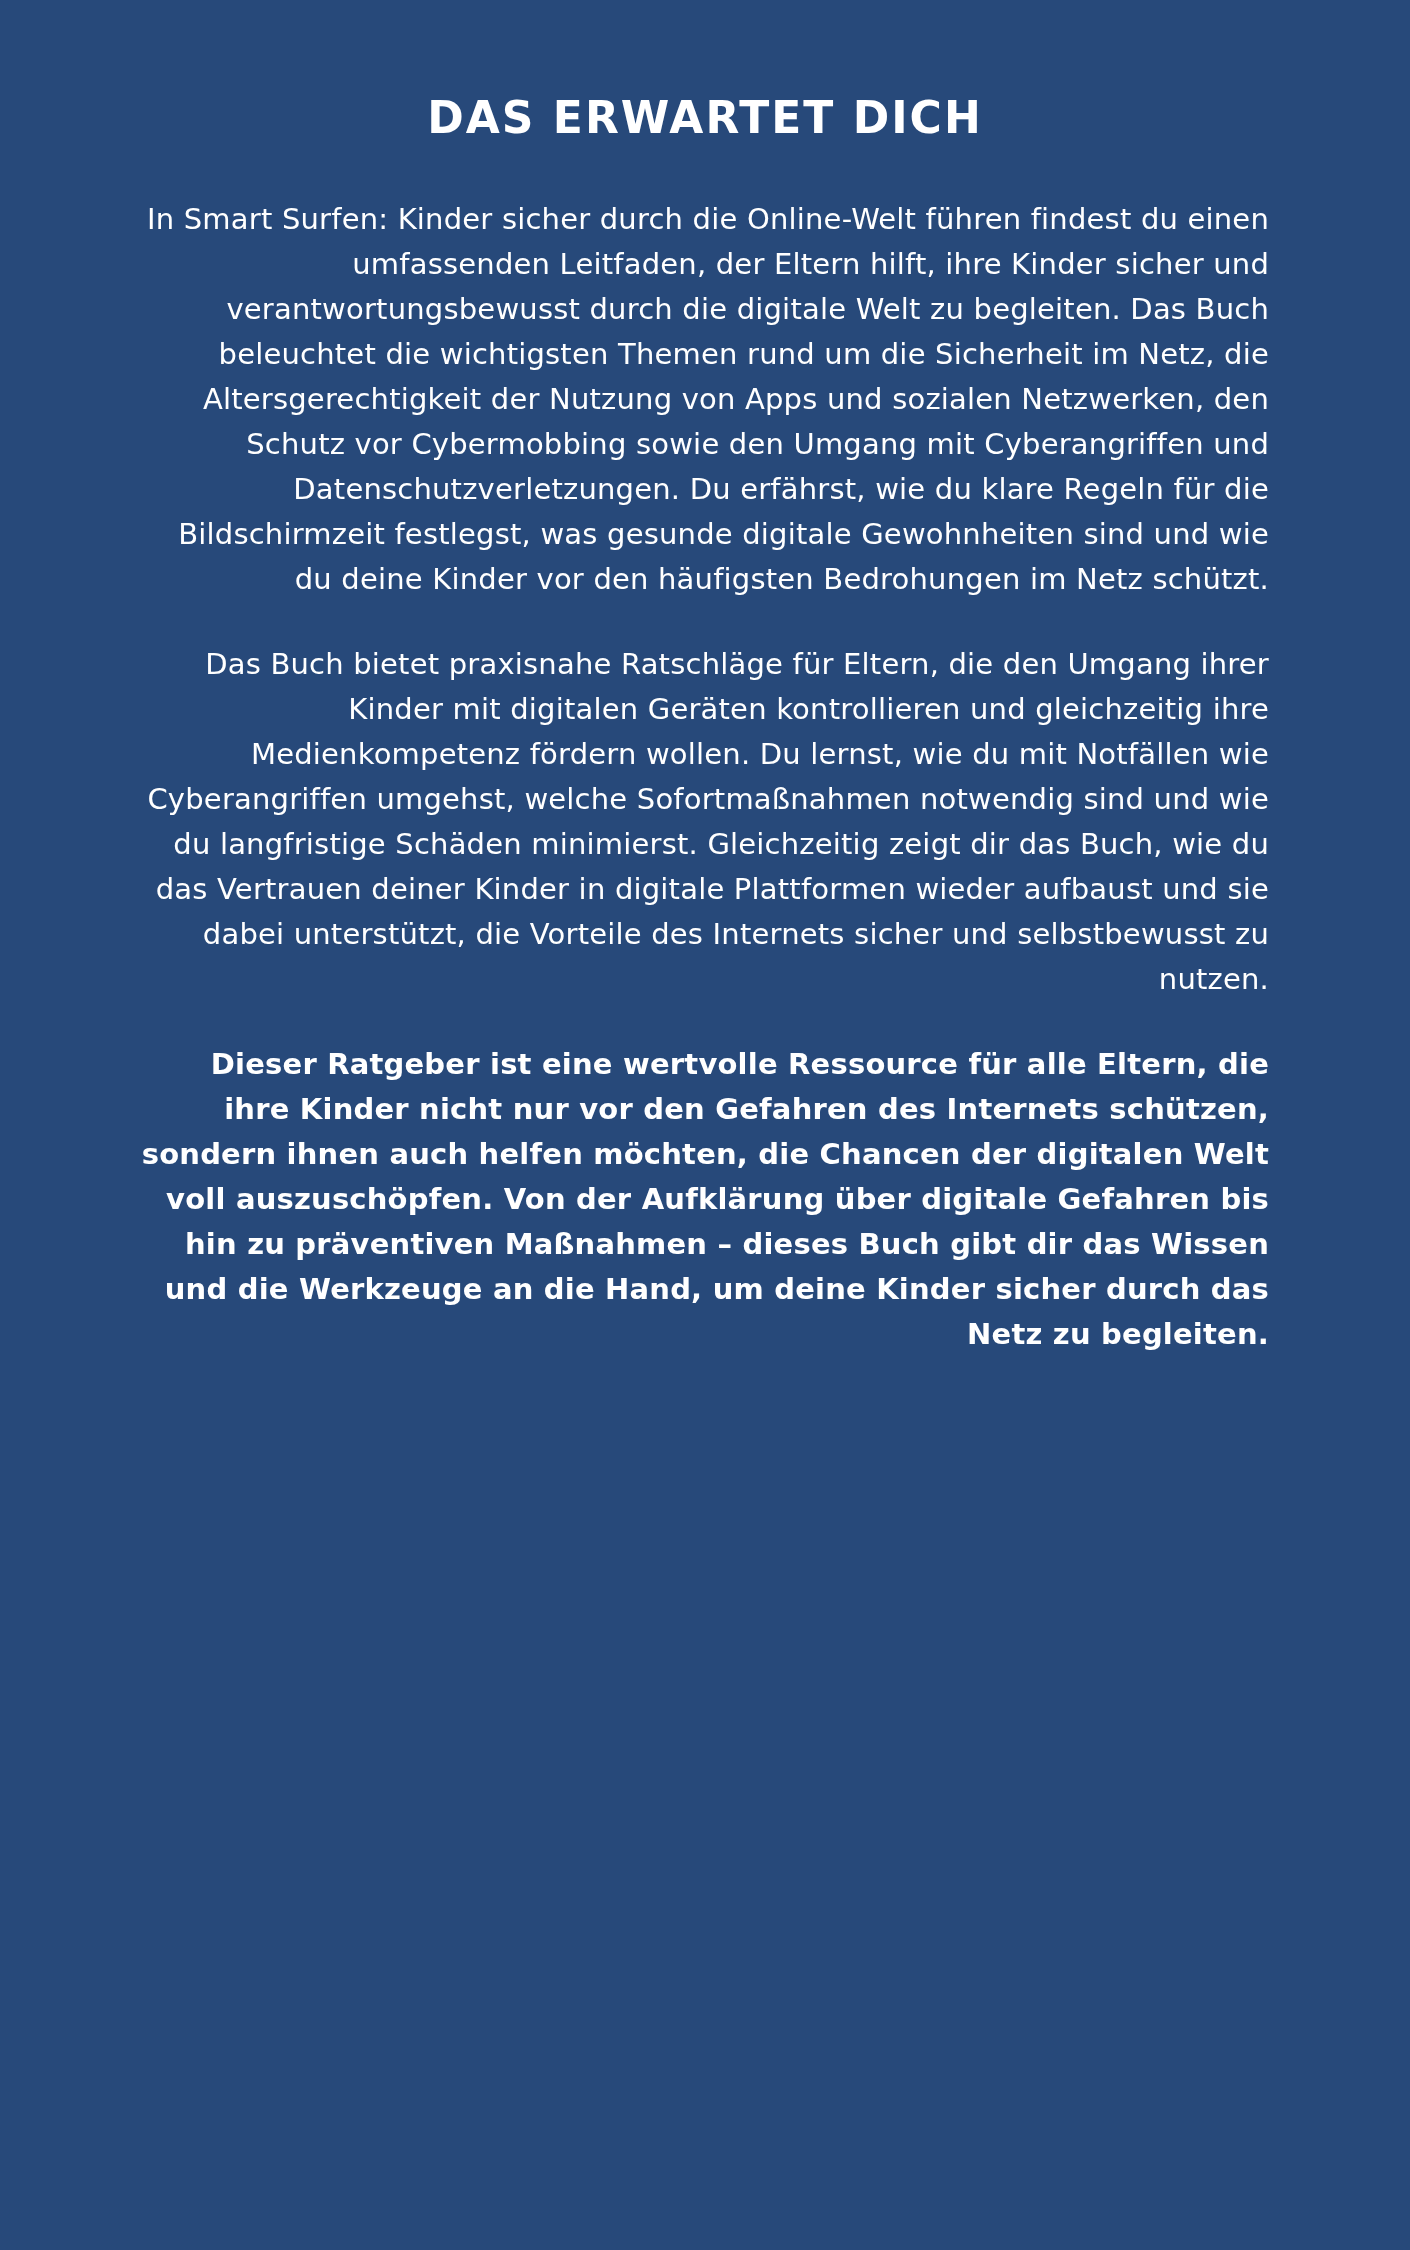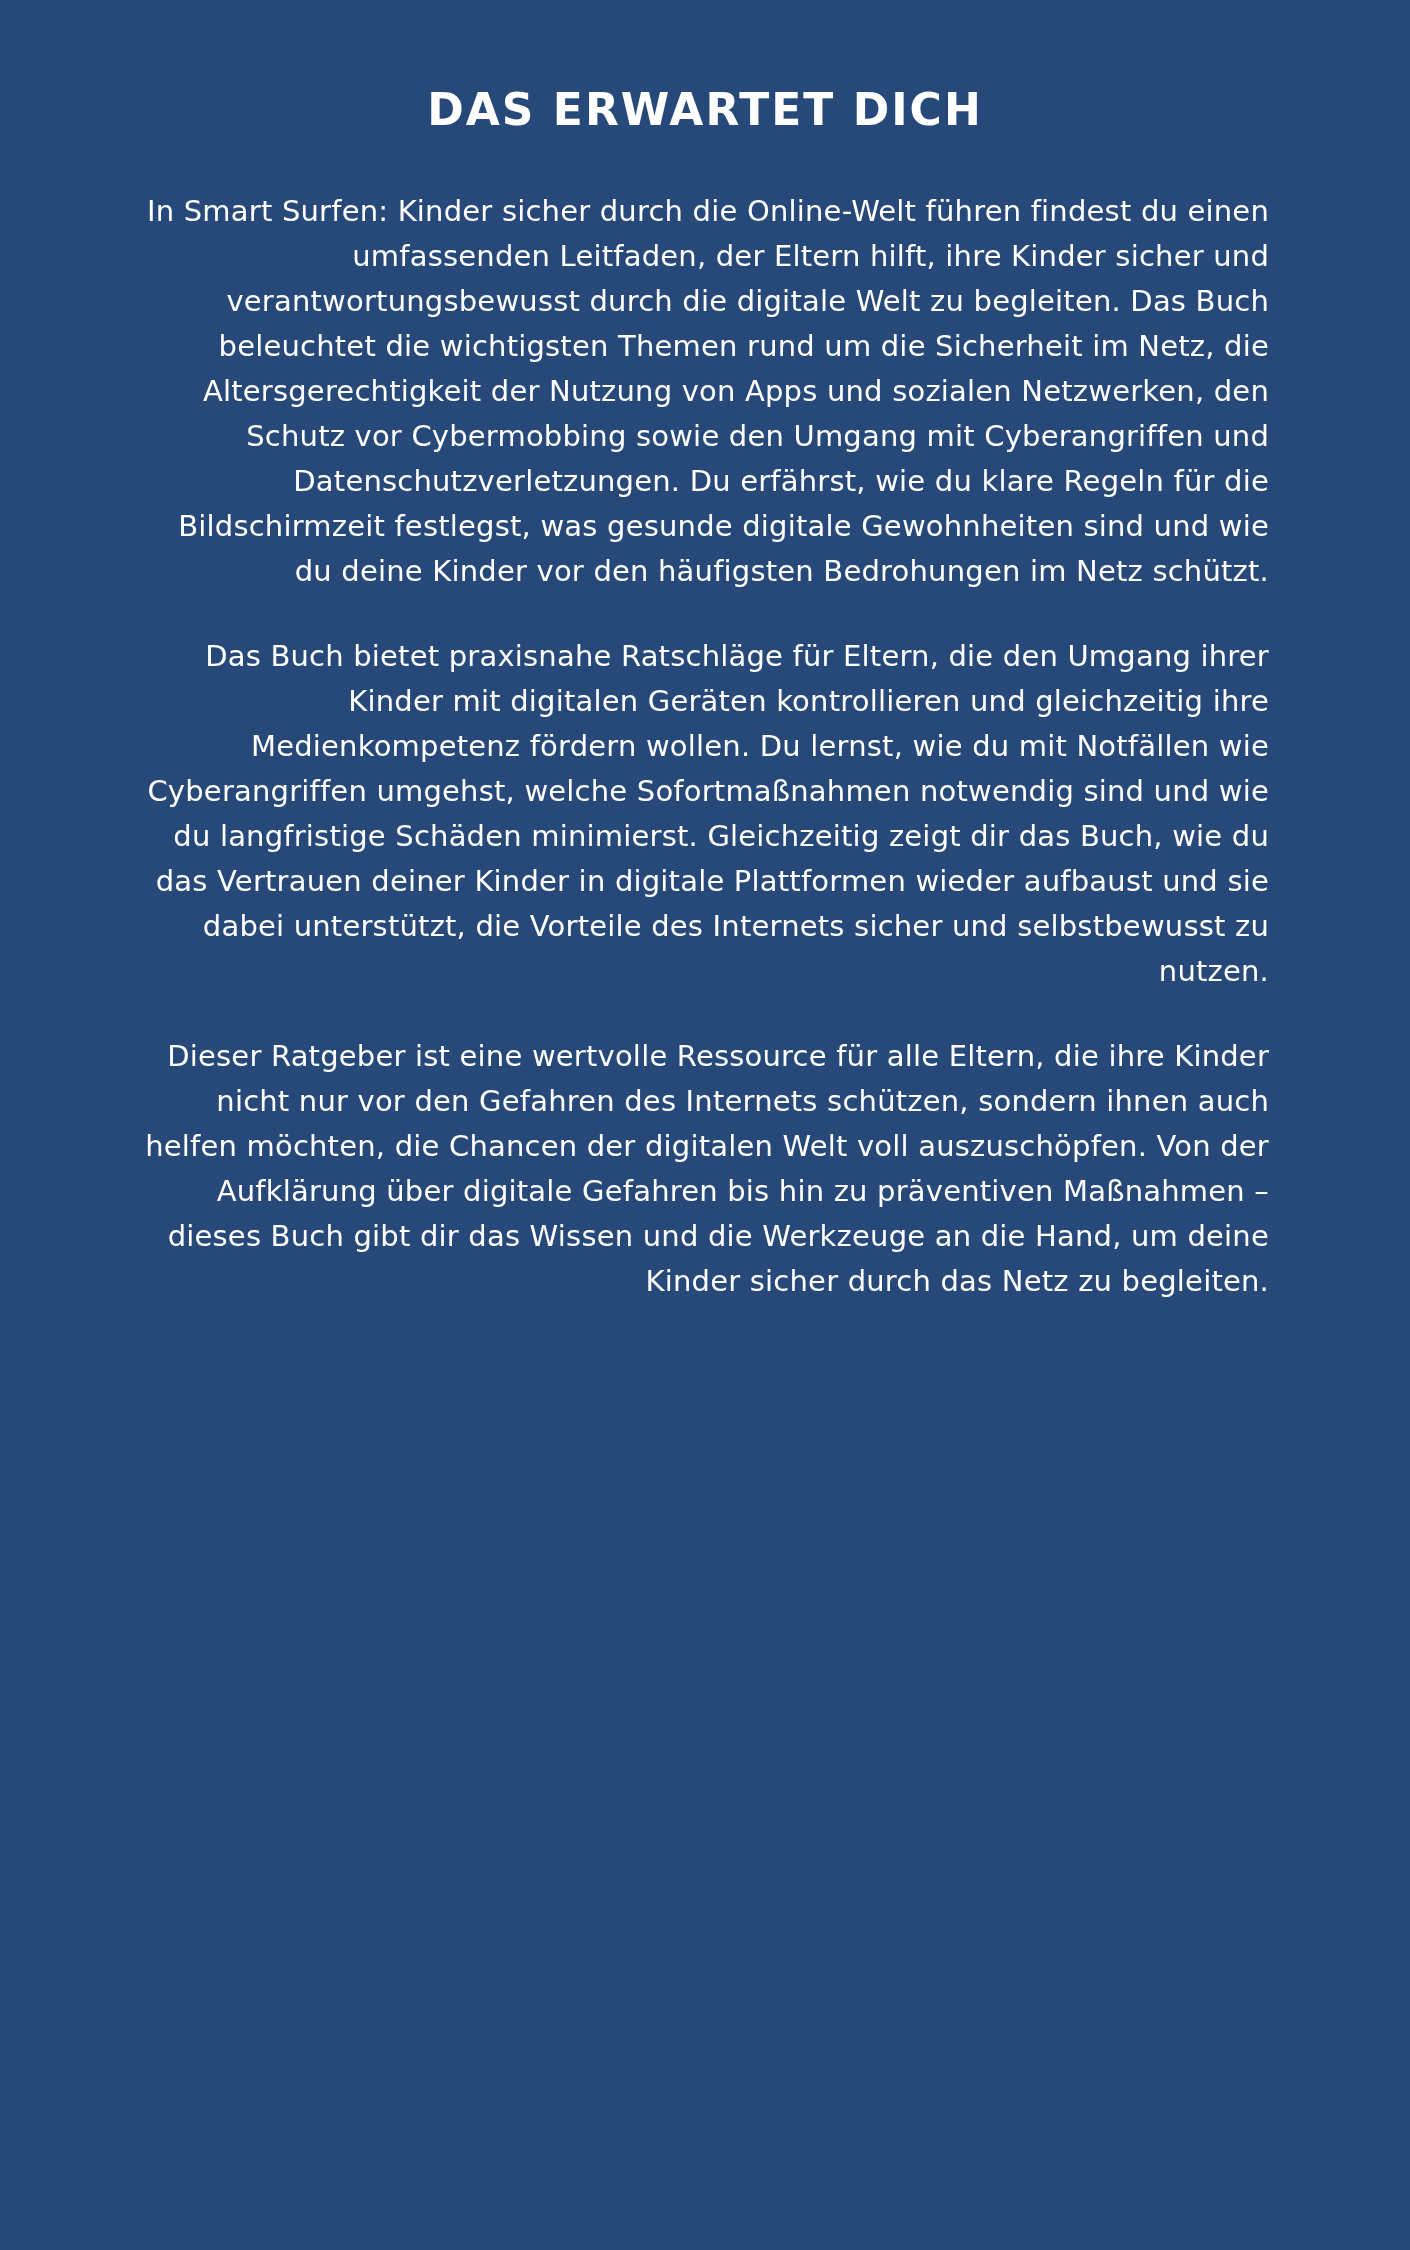--- a/index.html
+++ b/index.html
@@ -15,21 +15,21 @@
     overflow: hidden;
   }
   .page {
     width: 1410px;
     height: 2250px;
     box-sizing: border-box;
     padding-top: 76px;
     background: #27497A;
   }
   .page-title {
-    margin: 8px;
+    margin: 16px;
     text-align: center;
     color: #FFFFFF;
     font-size: 44px;
     line-height: 1.2;
     font-weight: 800;
     letter-spacing: 2px;
     text-transform: uppercase;
     font-family: "DejaVu Sans", "Liberation Sans", sans-serif;
   }
   .body-text {
@@ -41,20 +41,21 @@
     margin: 0 0 40px 0;
     color: #FFFFFF;
     font-size: 29px;
     line-height: 45px;
     font-weight: 400;
     letter-spacing: 0.2px;
     text-align: right;
   }
   .body-text p:last-child {
     margin-bottom: 0;
+    font-weight: bold;
   }
 </style>
 </head>
 <body>
 
 <div class="page">
   <h1 class="page-title">DAS ERWARTET DICH</h1>
 
   <div class="body-text">
     <p>In Smart Surfen: Kinder sicher durch die Online-Welt führen findest du einen umfassenden Leitfaden, der Eltern hilft, ihre Kinder sicher und verantwortungsbewusst durch die digitale Welt zu begleiten. Das Buch beleuchtet die wichtigsten Themen rund um die Sicherheit im Netz, die Altersgerechtigkeit der Nutzung von Apps und sozialen Netzwerken, den Schutz vor Cybermobbing sowie den Umgang mit Cyberangriffen und Datenschutzverletzungen. Du erfährst, wie du klare Regeln für die Bildschirmzeit festlegst, was gesunde digitale Gewohnheiten sind und wie du deine Kinder vor den häufigsten Bedrohungen im Netz schützt.</p>

